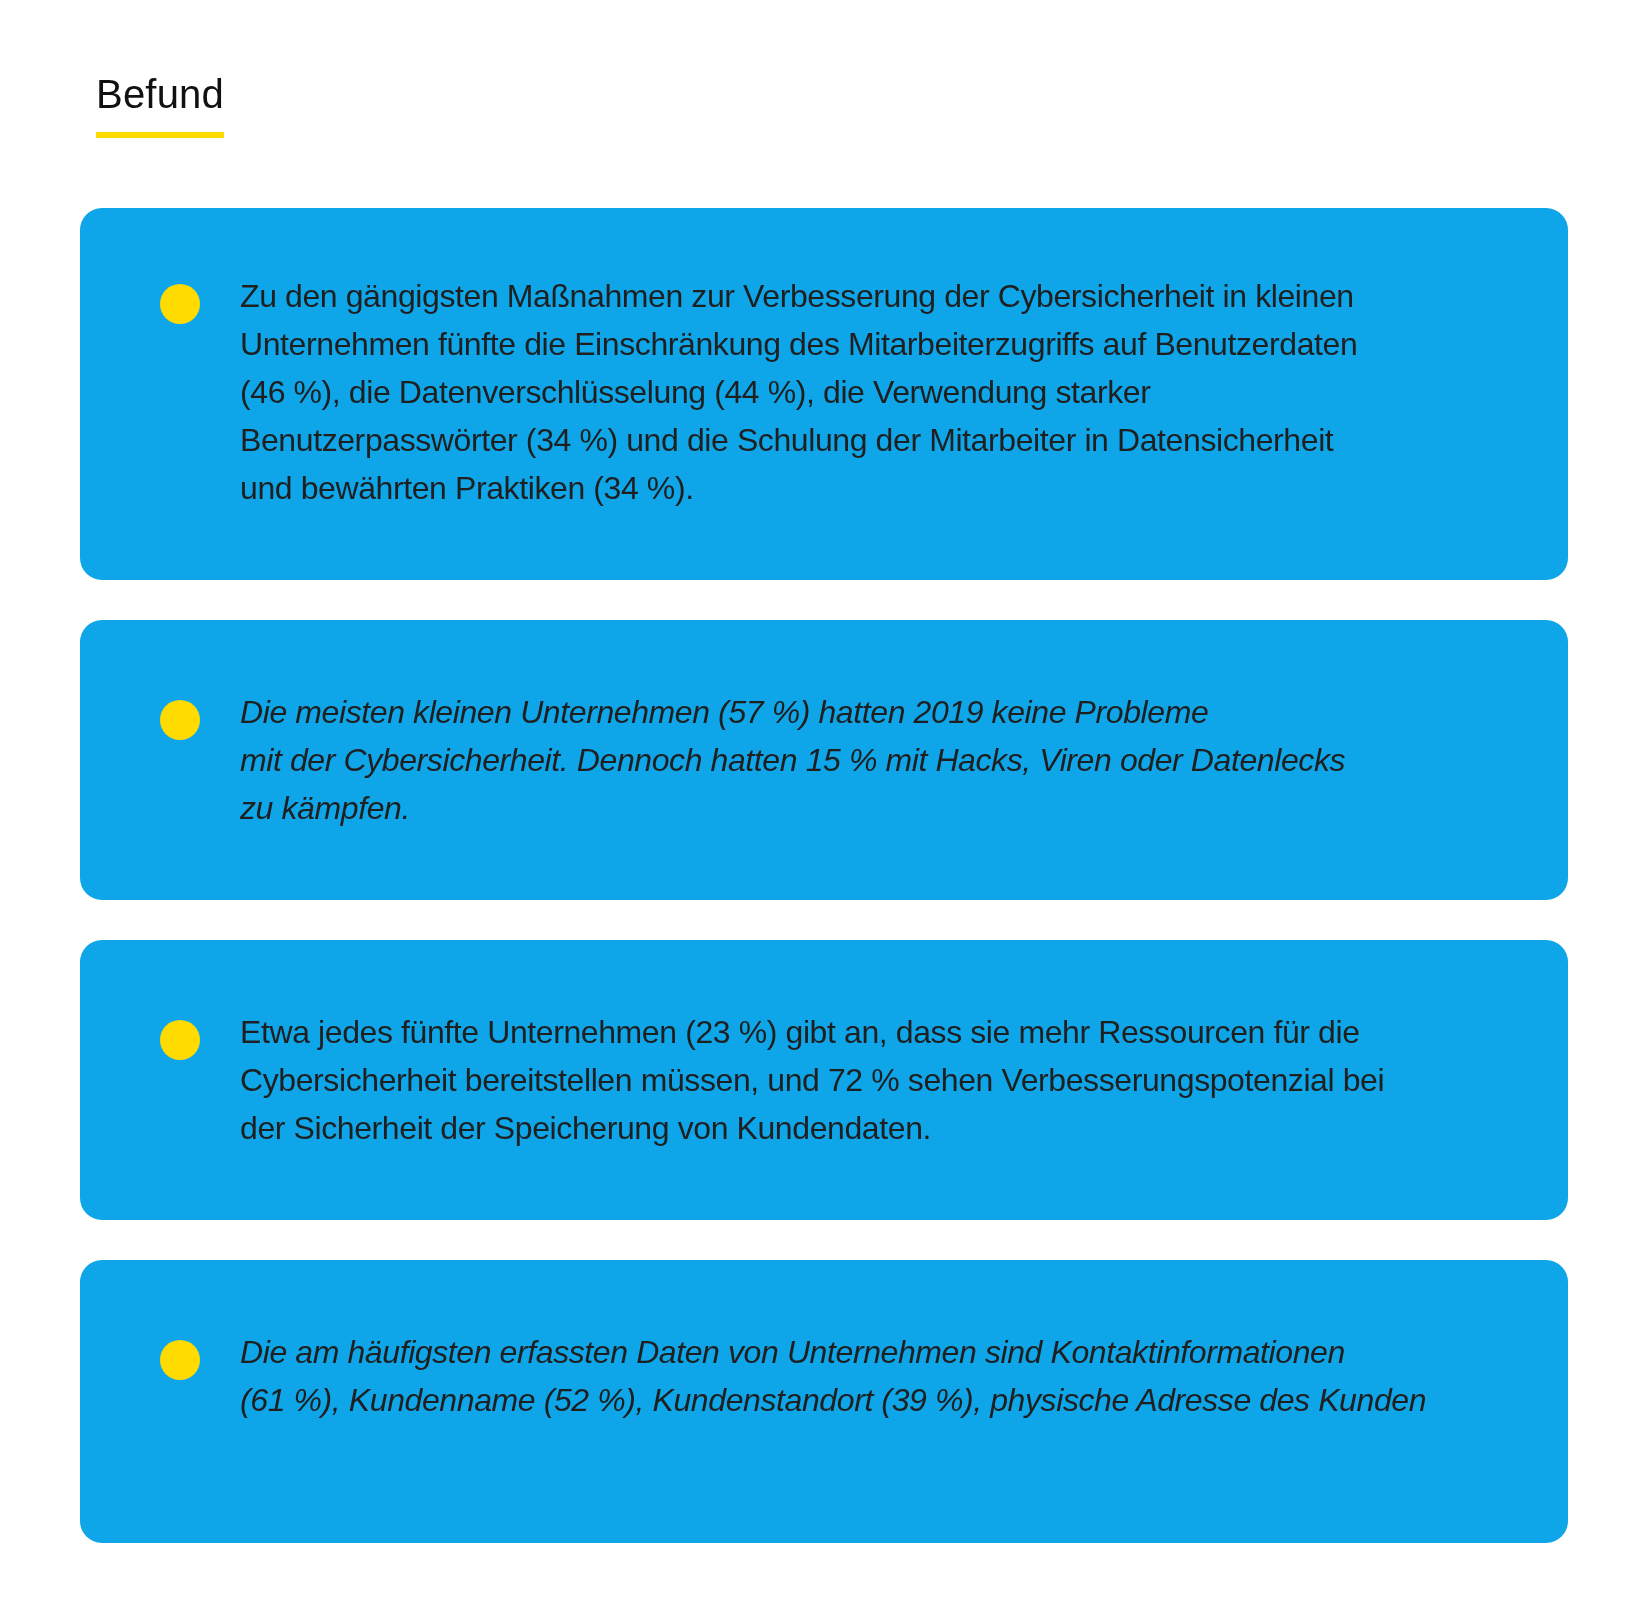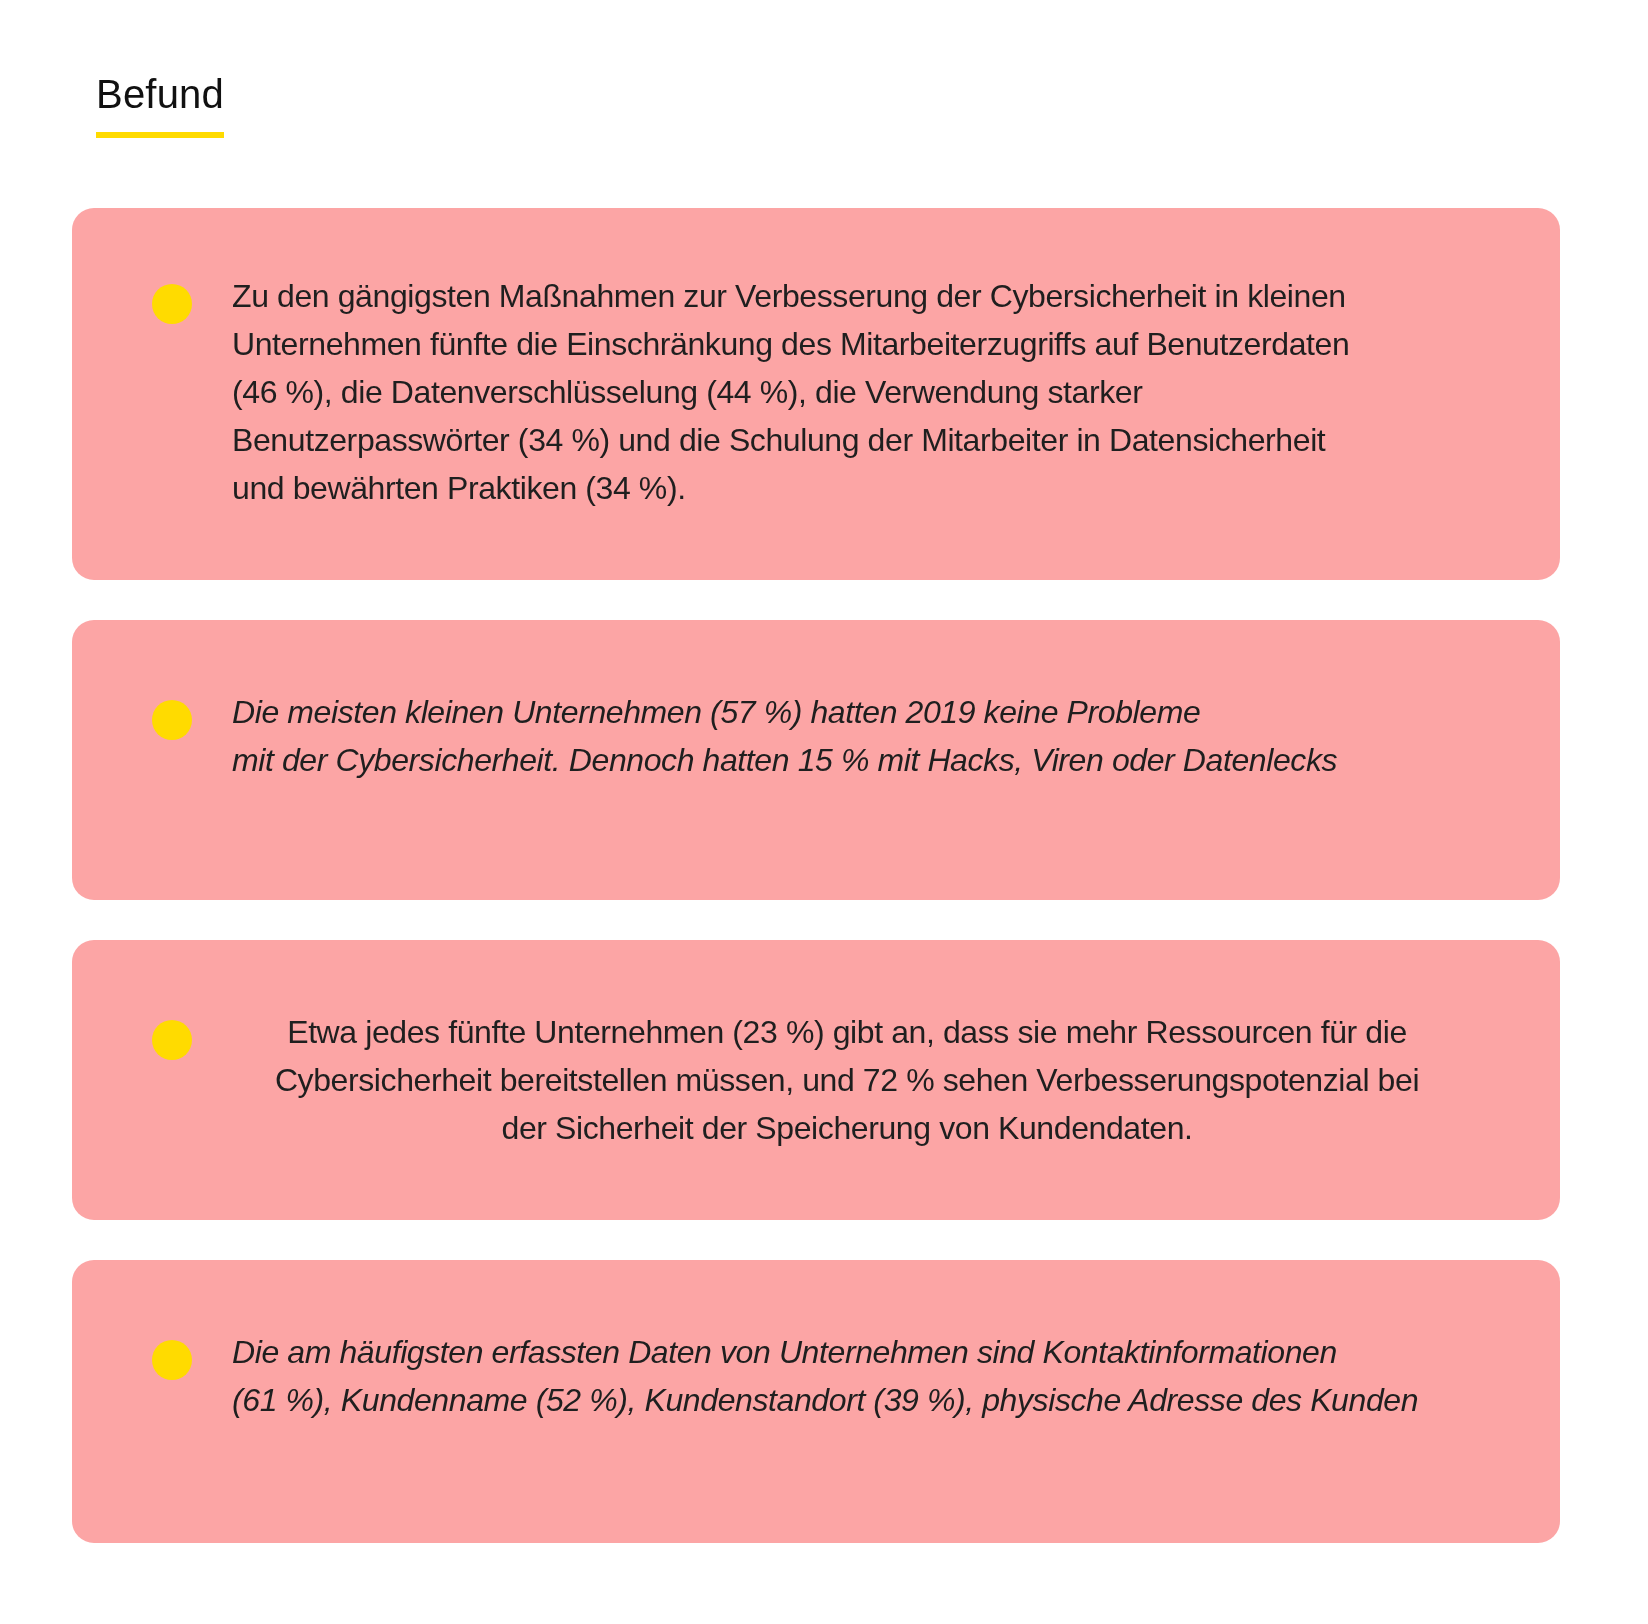--- a/index.html
+++ b/index.html
@@ -31,23 +31,23 @@
       letter-spacing: 0.2px;
     }
     .heading-underline {
       margin-top: 14px;
       height: 6px;
       width: 128px;
       background: #FFDB00;
     }
     .card {
       position: absolute;
-      left: 72px;
+      left: 80px;
       width: 1488px;
-      background: #fca5a5;
+      background: #0ea5e9;
       border-radius: 22px;
       box-sizing: border-box;
     }
     .bullet {
       position: absolute;
       left: 80px;
       width: 40px;
       height: 40px;
       border-radius: 50%;
       background: #FFDB00;
@@ -82,24 +82,25 @@
     <span class="line">Benutzerpasswörter (34 %) und die Schulung der Mitarbeiter in Datensicherheit</span>
     <span class="line">und bewährten Praktiken (34 %).</span>
   </p>
 </div>
 
 <div class="card" style="top:620px; height:280px;">
   <div class="bullet" style="top:80px;"></div>
   <p class="card-text" style="top:68px;font-style:italic;">
     <span class="line">Die meisten kleinen Unternehmen (57 %) hatten 2019 keine Probleme</span>
     <span class="line">mit der Cybersicherheit. Dennoch hatten 15 % mit Hacks, Viren oder Datenlecks</span>
+    <span class="line">zu kämpfen.</span>
   </p>
 </div>
 
-<div class="card" style="top:940px; height:280px;text-align:center;">
+<div class="card" style="top:940px; height:280px;">
   <div class="bullet" style="top:80px;"></div>
   <p class="card-text" style="top:68px;">
     <span class="line">Etwa jedes fünfte Unternehmen (23 %) gibt an, dass sie mehr Ressourcen für die</span>
     <span class="line">Cybersicherheit bereitstellen müssen, und 72 % sehen Verbesserungspotenzial bei</span>
     <span class="line">der Sicherheit der Speicherung von Kundendaten.</span>
   </p>
 </div>
 
 <div class="card" style="top:1260px; height:283px;">
   <div class="bullet" style="top:80px;"></div>

